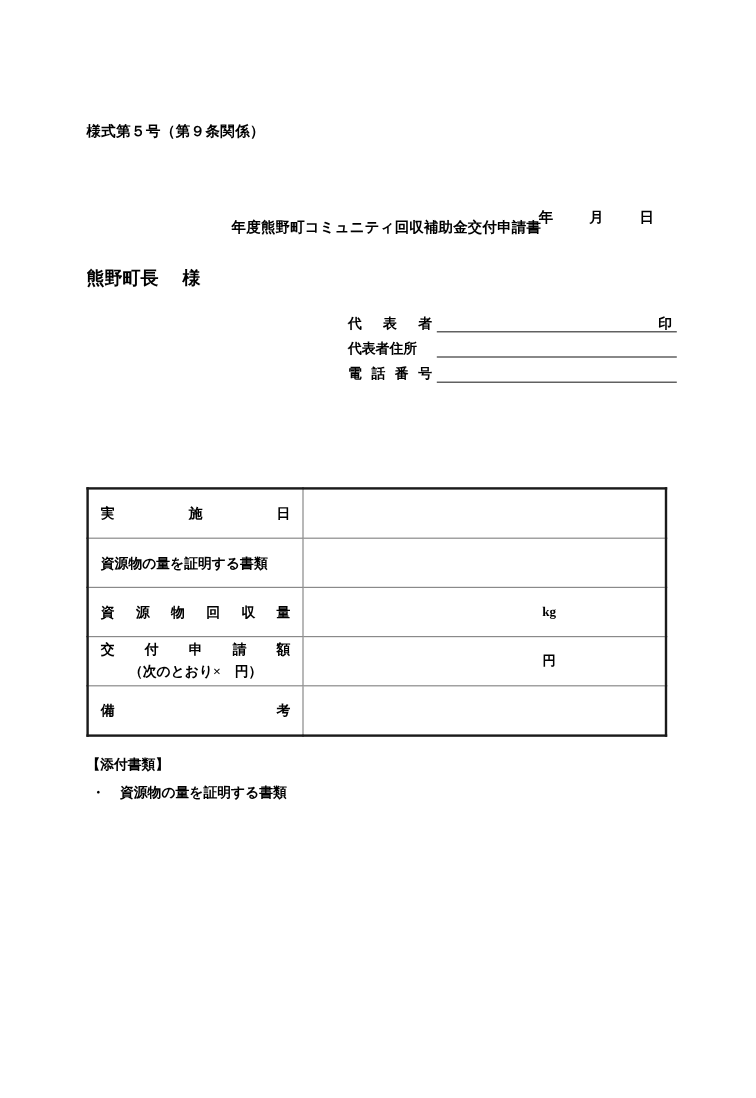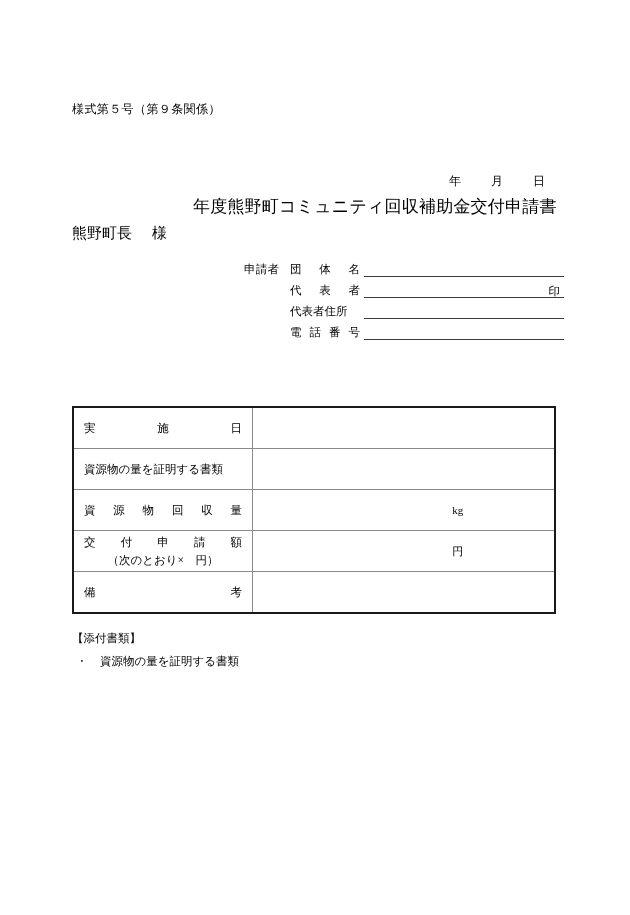--- a/index.html
+++ b/index.html
@@ -14,31 +14,31 @@
   #page {
     position: relative;
     width: 630px;
     height: 915px;
     background: #ffffff;
     overflow: hidden;
   }
 
   
   .t { position: absolute; white-space: nowrap; font-size: 11.5px; line-height: 1.5; }
-  .jp { font-family: "Liberation Serif", "DejaVu Serif", serif; }
+  .jp { font-family: "Liberation Serif", "DejaVu Serif", serif; font-weight: bold; }
 
   
   #form-no { left: 72px; top: 100px; font-size: 12px; letter-spacing: 0.4px; }
 
   
   #date-line { left: 380px; top: 141px; width: 180px; text-align: right; font-size: 12px; margin-top: 31px; }
   #date-line .seg { display: inline-block; width: 42px; text-align: center; }
 
   
-  #doc-title { left: 193px; top: 194px; font-size: 17px; letter-spacing: 0.2px; }
+  #doc-title { left: 193px; top: 180px; font-size: 12px; letter-spacing: 0.2px; }
 
   
   #addressee { left: 72px; top: 222px; font-size: 15px; }
   #addressee .sama { margin-left: 20px; }
 
   
   #applicant-block {
     position: absolute;
     left: 244px;
     top: 258px;
@@ -153,31 +153,20 @@
   </div>
 
   <div class="t jp" id="doc-title">年度熊野町コミュニティ回収補助金交付申請書</div>
 
   <div class="t jp" id="addressee">
     <span>熊野町長</span><span class="sama">様</span>
   </div>
 
   <div id="applicant-block">
 
-    <div class="app-row">
-      <div class="app-prefix jp">申請者</div>
-      <div class="app-label jp">
-        <span>団</span>
-        <span>体</span>
-        <span>名</span>
-      </div>
-      <div class="app-underline">
-        <span class="seal-mark"></span>
-      </div>
-    </div>
 
     <div class="app-row">
       <div class="app-prefix"></div>
       <div class="app-label jp">
         <span>代</span>
         <span>表</span>
         <span>者</span>
       </div>
       <div class="app-underline">
         <span class="seal-mark jp">印</span>

